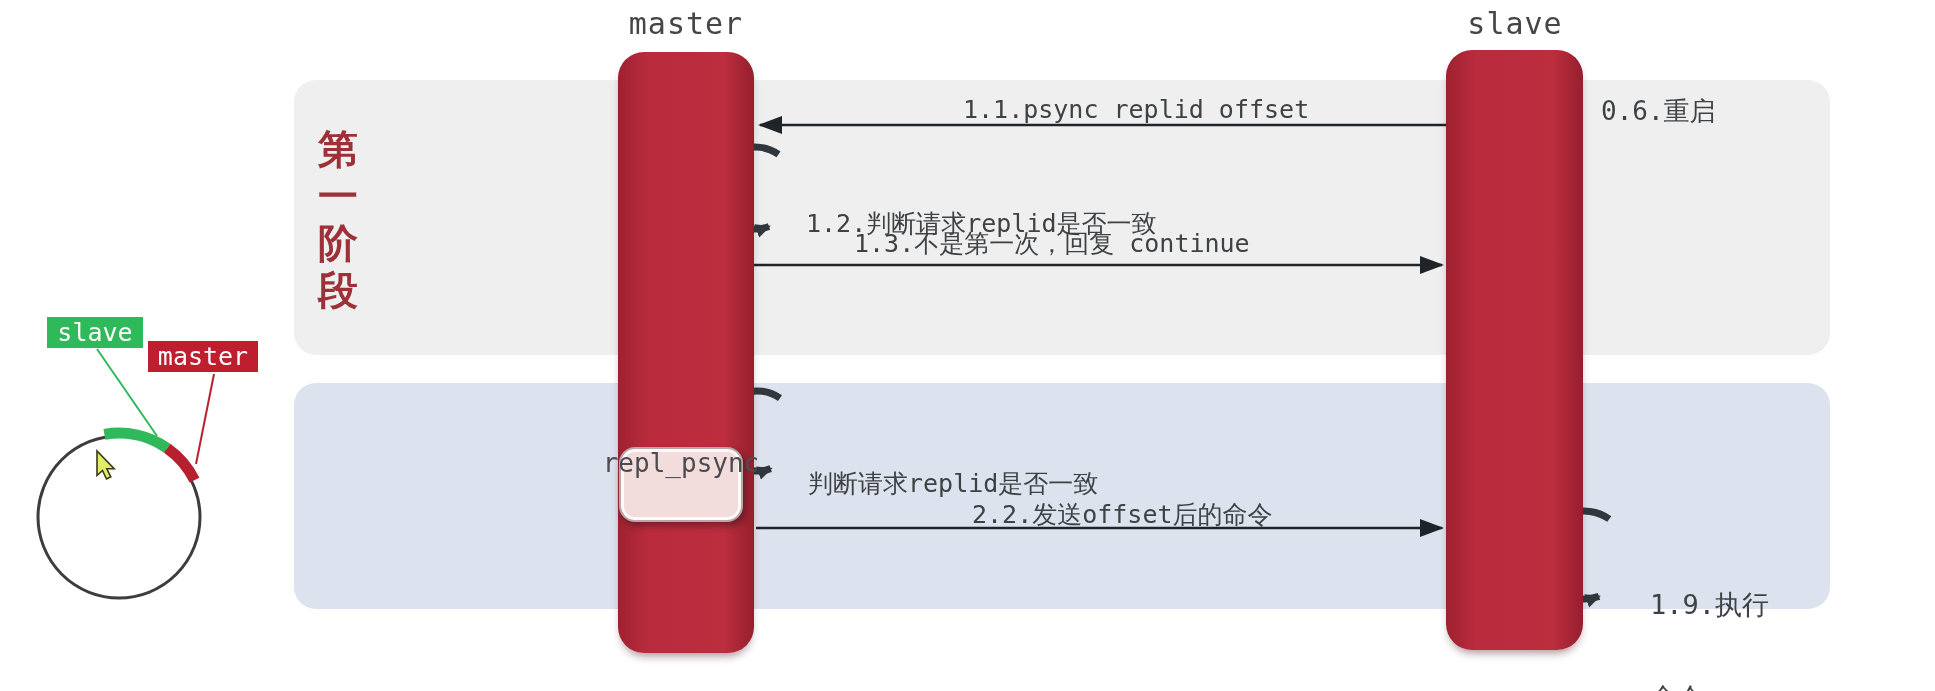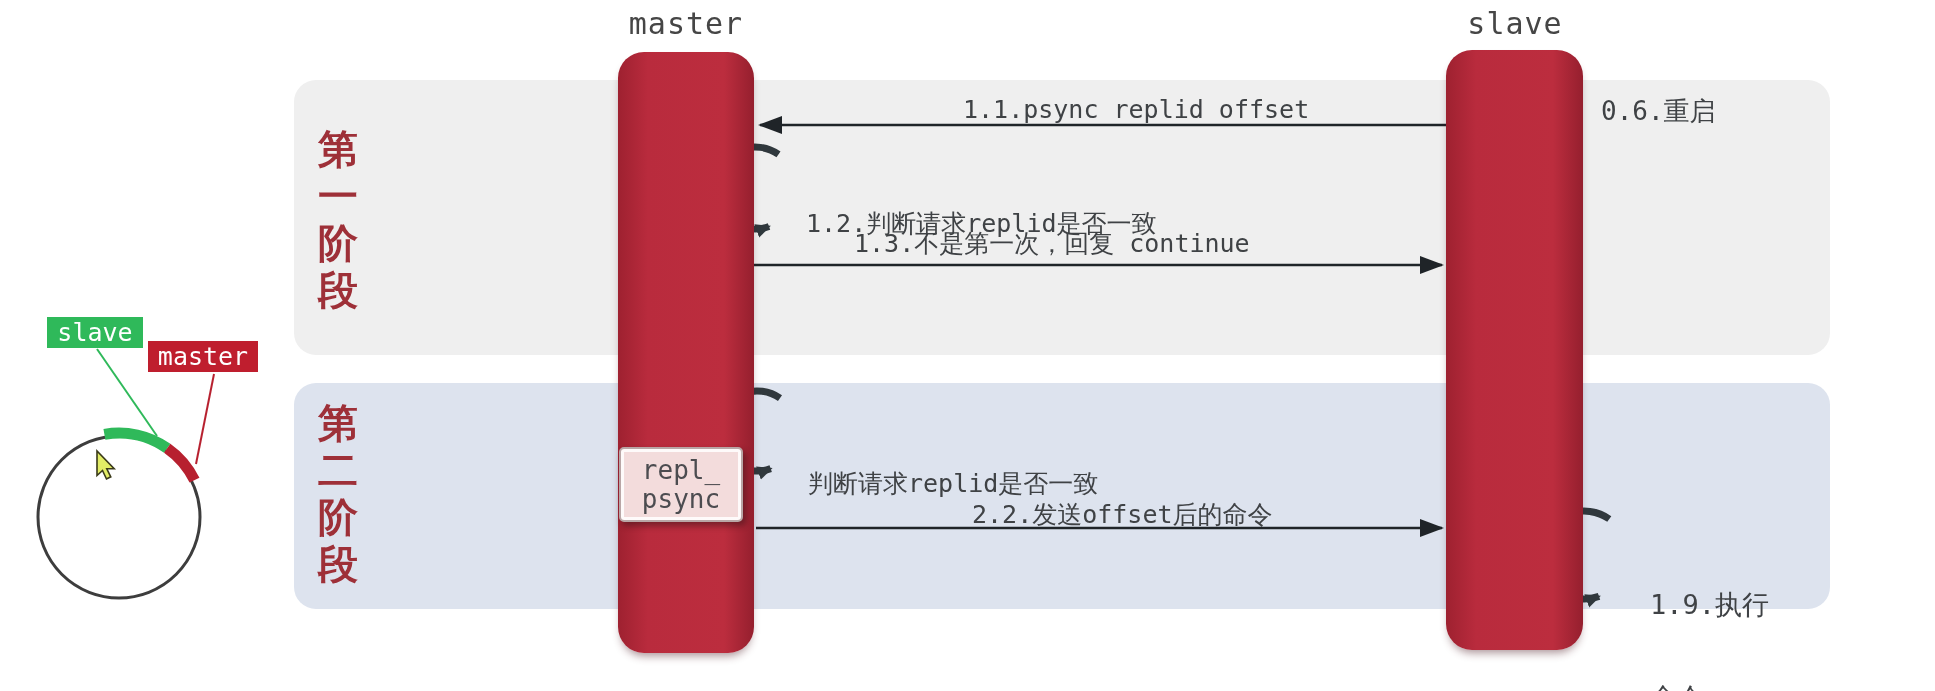--- a/index.html
+++ b/index.html
@@ -34,24 +34,24 @@
   .msg{position:absolute;color:#3f4245;font-size:25px;white-space:pre;letter-spacing:0px;}
   .m11{left:963px;top:95px;}
   .m10{left:1601px;top:94px;font-size:26px;}
   .m12{left:806px;top:171px;margin-top:36px;}
   .m13{left:854px;top:227px;}
   .m21{left:808px;top:396px;line-height:35px;}
   .m22{left:972px;top:498px;text-align:center;}
   .m23{left:1650px;top:527px;font-size:27px;line-height:31px;}
   .repl-box{
     position:absolute;left:619px;top:447px;width:124px;height:75px;
-    background:#f3dcdc;border:2px solid #b9a6a6;border-radius:5px;
+    background:#f3dcdc;border:2px solid #b9a6a6;border-radius:16px;
     box-shadow:3px 4px 6px rgba(40,18,20,.45), inset 0 0 0 3px rgba(255,255,255,.85);
     font-size:26px;line-height:29px;color:#4c4c50;text-align:center;
-    display:flex;flex-direction:column;justify-content:center;
+    display:flex;flex-direction:row;justify-content:center;
     box-sizing:border-box;
   }
   .legend-tag{
     position:absolute;color:#ffffff;font-size:25px;
     display:flex;align-items:center;justify-content:center;
   }
   .legend-slave{left:47px;top:317px;width:96px;height:31px;background:#2fb95a;}
   .legend-master{left:148px;top:341px;width:110px;height:31px;background:#bf1e2e;}
   .overlay{position:absolute;left:0;top:0;pointer-events:none;}
 </style>
@@ -90,21 +90,20 @@
     <path d="M 167.2 448.2 A 84 84 0 0 1 194.5 480.2" fill="none" stroke="#b7202f" stroke-width="11"></path>
     <line x1="97" y1="349" x2="157" y2="436" stroke="#2fb95a" stroke-width="2"></line>
     <line x1="214" y1="374" x2="196" y2="464" stroke="#b7202f" stroke-width="2"></line>
 
     <g transform="translate(97,451)">
       <path d="M0,0 L0,24.5 L5.5,19.5 L9.5,28 L13.8,25.8 L9.8,17.8 L17.2,17.8 Z" fill="#e2ec66" stroke="#3a3a1a" stroke-width="1.6"></path>
     </g>
   </svg>
 
   <div class="phase-label p1">第一阶段</div>
-  <div class="phase-label p2">第二阶段</div>
 
   <div class="bar master-bar"></div>
   <div class="bar slave-bar"></div>
 
   <div class="lifeline-label master-lab">master</div>
   <div class="lifeline-label slave-lab">slave</div>
 
   <div class="repl-box">
     <div>repl_</div>
     <div>psync</div>

